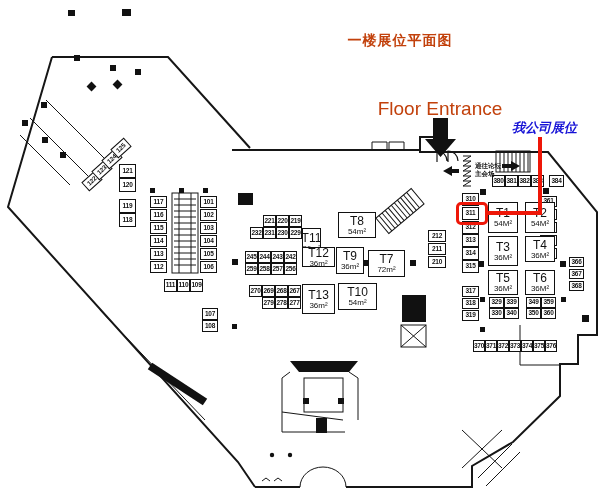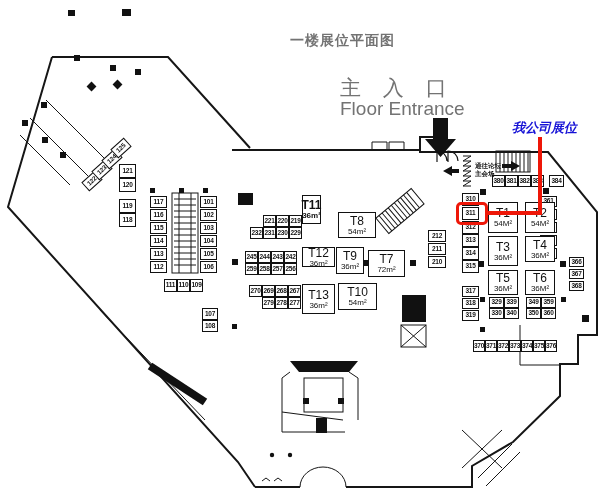--- a/index.html
+++ b/index.html
@@ -1,19 +1,19 @@
 <!DOCTYPE html>
 <html><head>
 <meta charset="utf-8">
 <style>
   html,body{margin:0;padding:0;background:#fff;}
   .stage{position:relative;width:600px;height:493px;background:#fff;overflow:hidden;
          font-family:"Liberation Sans","DejaVu Sans",sans-serif;color:#111;}
   .arch{position:absolute;left:0;top:0;}
-  .hdr{position:absolute;text-align:left;color:#737373;}
+  .hdr{position:absolute;text-align:center;color:#c2410c;}
   .title-zh{left:290px;top:32px;width:220px;font-size:14px;font-weight:bold;letter-spacing:1px;}
   .title-en{left:250px;top:49px;width:300px;font-size:10.5px;font-weight:bold;}
   .ent-zh{left:340px;top:74px;width:200px;font-size:21px;letter-spacing:8px;}
   .ent-en{left:340px;top:98px;width:200px;font-size:19px;}
   #booth-layer{position:absolute;left:0;top:0;width:600px;height:493px;}
   .booth{position:absolute;box-sizing:border-box;border:1px solid #111;background:#fff;
          font-size:6.5px;font-weight:bold;display:flex;align-items:center;justify-content:center;
          line-height:1;letter-spacing:-0.2px;}
   .tbooth{position:absolute;box-sizing:border-box;border:1.4px solid #111;background:#fff;
           display:flex;flex-direction:column;align-items:center;justify-content:center;line-height:1;}
@@ -111,21 +111,20 @@
     <polygon points="290,361 358,361 349,372 299,372" fill="#111"></polygon>
     <rect x="304" y="378" width="39" height="34" stroke="#161616" fill="none"></rect>
     <g>
       <rect x="402" y="295" width="24" height="27" fill="#111"></rect>
       <rect x="401" y="325" width="25" height="22" fill="none" stroke="#161616"></rect>
       <path d="M401,325 L426,347 M426,325 L401,347" stroke="#161616" fill="none"></path>
     </g>
   </svg>
 
   <div class="hdr title-zh">一楼展位平面图</div>
-  <div class="hdr ent-zh">主 入 口</div>
   <div class="hdr ent-en">Floor Entrance</div>
 
   <div class="corridor-sign">
     <div>通往论坛</div>
     <div>主会场</div>
   </div>
 
   <div class="company-label" id="company-label" style="left: 512px; top: 119px; color: rgb(22, 18, 214);">我公司展位</div>
   <div class="marker-line" id="marker-vline" style="left: 538px; top: 137px; width: 3.5px; height: 77px; background: rgb(238, 23, 8);"></div>
   <div class="marker-line" id="marker-hline" style="left: 486px; top: 211px; width: 56px; height: 3.5px; background: rgb(238, 23, 8);"></div>
@@ -212,21 +211,21 @@
       <div class="booth" style="left: 541px; top: 297px; width: 15px; height: 11px;">359</div>
       <div class="booth" style="left: 526px; top: 308px; width: 15px; height: 11px;">350</div>
       <div class="booth" style="left: 541px; top: 308px; width: 15px; height: 11px;">360</div>
       <div class="booth" style="left: 473px; top: 340px; width: 12px; height: 12px;">370</div>
       <div class="booth" style="left: 485px; top: 340px; width: 12px; height: 12px;">371</div>
       <div class="booth" style="left: 497px; top: 340px; width: 12px; height: 12px;">372</div>
       <div class="booth" style="left: 509px; top: 340px; width: 12px; height: 12px;">373</div>
       <div class="booth" style="left: 521px; top: 340px; width: 12px; height: 12px;">374</div>
       <div class="booth" style="left: 533px; top: 340px; width: 12px; height: 12px;">375</div>
       <div class="booth" style="left: 545px; top: 340px; width: 12px; height: 12px;">376</div>
-      <div class="tbooth" style="left: 302px; top: 195px; width: 19px; height: 29px; font-weight: bold;">
+      <div class="tbooth" style="left: 302px; top: 228px; width: 19px; height: 29px;">
         <span class="tname">T11</span>
         <span class="tsize">36m²</span>
       </div>
       <div class="tbooth" style="left: 338px; top: 212px; width: 38px; height: 26px;">
         <span class="tname">T8</span>
         <span class="tsize">54m²</span>
       </div>
       <div class="tbooth" style="left: 302px; top: 247px; width: 33px; height: 20px;">
         <span class="tname">T12</span>
         <span class="tsize">36m²</span>

